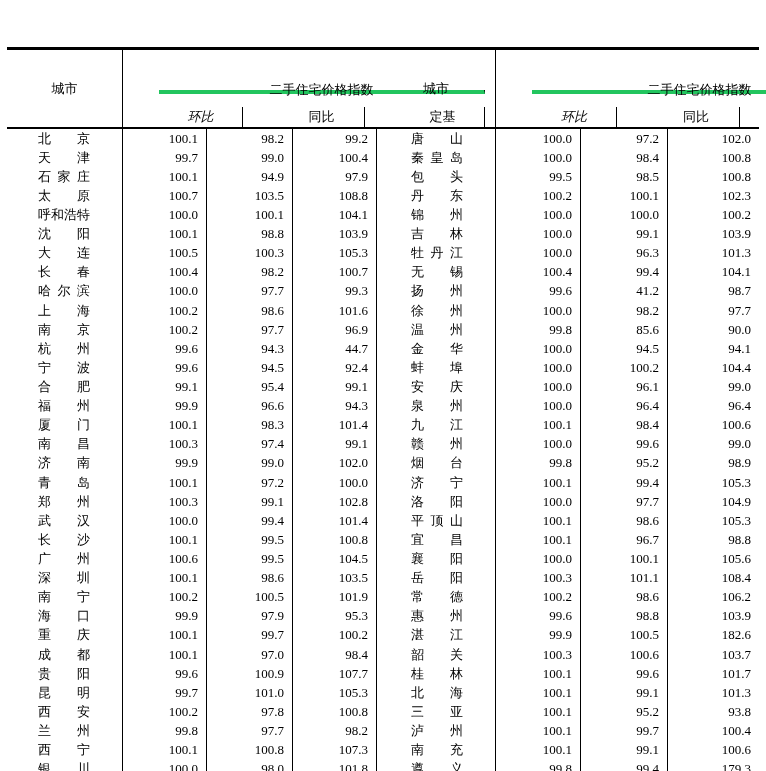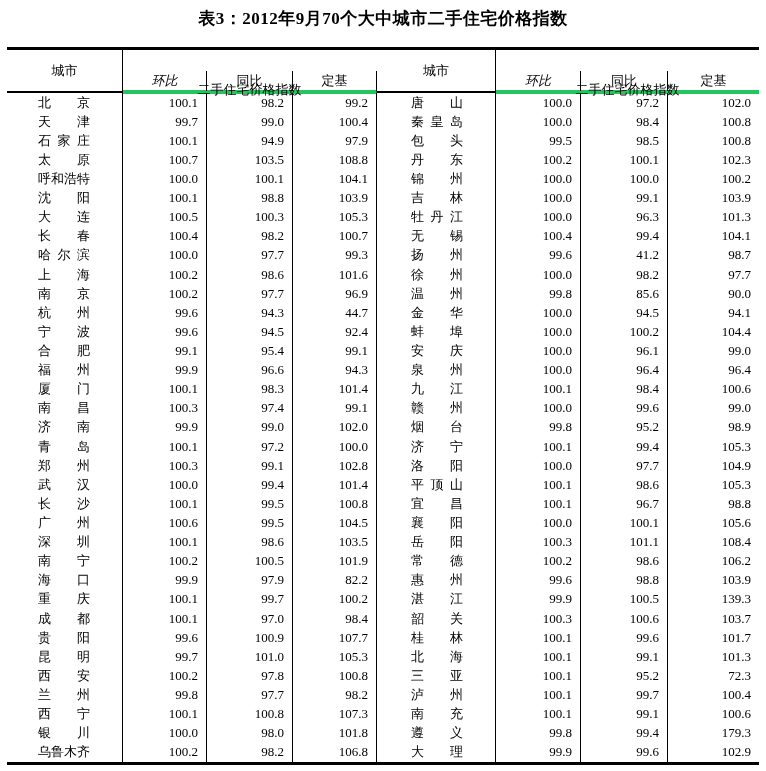--- a/index.html
+++ b/index.html
@@ -38,20 +38,21 @@
   .half { display: flex; flex-direction: column; }
   .half.left  { --cols: 116px 84px 86px 84px; width: 370px; }
   .half.right { --cols: 119px 85px 87px 91px; width: 382px; }
 
   .thead {
     display: grid;
     grid-template-columns: var(--cols);
     grid-template-rows: 21px 20px;
     border-bottom: 2px solid #000;
     font-size: 13px;
+    gap: 36px;
   }
   .cell { box-sizing: border-box; }
   .city-h {
     grid-column: 1; grid-row: 1 / 3;
     border-right: 1px solid #000;
     display: flex; align-items: center; justify-content: center;
   }
   .group-h {
     grid-column: 2 / 5; grid-row: 1;
     border-bottom: 4px solid #22c55e;
@@ -91,21 +92,20 @@
     justify-content: space-between;
     white-space: nowrap;
   }
   .num { justify-content: flex-end; padding-right: 8px; }
 </style>
 </head>
 <body>
 
 <div class="page">
 
-  <div class="title">表3：2012年9月70个大中城市二手住宅价格指数</div>
 
   <div class="table">
 
     <div class="half left">
       <div class="thead">
         <div class="cell city-h">城市</div>
         <div class="cell group-h">二手住宅价格指数</div>
         <div class="cell sub-h sub-1">环比</div>
         <div class="cell sub-h sub-2">同比</div>
         <div class="cell sub-h sub-3">定基</div>
@@ -417,21 +417,21 @@
 
   <div class="row">
     <div class="cell city">
               <span class="cityname">
                 <span>海</span>
                 <span>口</span>
               </span>
             </div>
     <div class="cell num">99.9</div>
     <div class="cell num">97.9</div>
-    <div class="cell num">82.2</div>
+    <div class="cell num">95.3</div>
   </div>
 
   <div class="row">
     <div class="cell city">
               <span class="cityname">
                 <span>重</span>
                 <span>庆</span>
               </span>
             </div>
     <div class="cell num">100.1</div>
@@ -865,21 +865,21 @@
 
   <div class="row">
     <div class="cell city">
               <span class="cityname">
                 <span>湛</span>
                 <span>江</span>
               </span>
             </div>
     <div class="cell num">99.9</div>
     <div class="cell num">100.5</div>
-    <div class="cell num">139.3</div>
+    <div class="cell num">182.6</div>
   </div>
 
   <div class="row">
     <div class="cell city">
               <span class="cityname">
                 <span>韶</span>
                 <span>关</span>
               </span>
             </div>
     <div class="cell num">100.3</div>
@@ -913,21 +913,21 @@
 
   <div class="row">
     <div class="cell city">
               <span class="cityname">
                 <span>三</span>
                 <span>亚</span>
               </span>
             </div>
     <div class="cell num">100.1</div>
     <div class="cell num">95.2</div>
-    <div class="cell num">72.3</div>
+    <div class="cell num">93.8</div>
   </div>
 
   <div class="row">
     <div class="cell city">
               <span class="cityname">
                 <span>泸</span>
                 <span>州</span>
               </span>
             </div>
     <div class="cell num">100.1</div>

